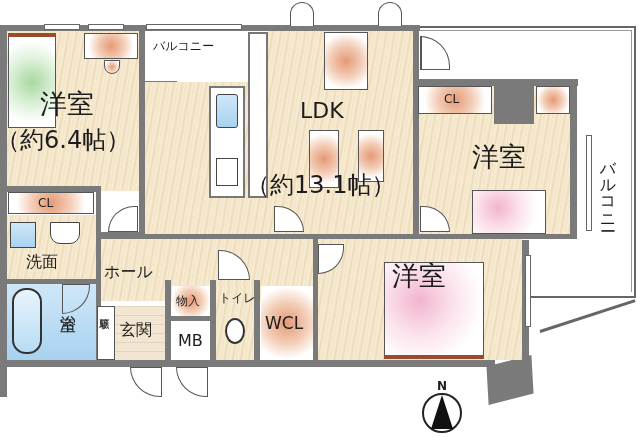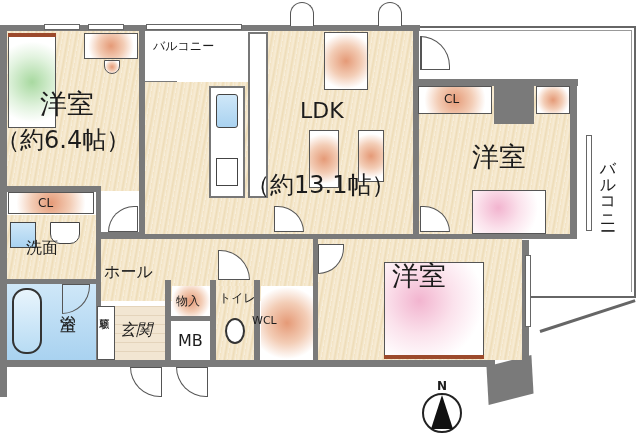--- a/index.html
+++ b/index.html
@@ -78,50 +78,50 @@
   <div class="abs" style="left:494px;top:80px;width:40px;height:44px;background:#7a7a7a;"></div>
   <div class="abs blush" style="left:536px;top:86px;width:34px;height:28px;border:1.5px solid #555;"></div>
   <div class="abs pink" style="left:472px;top:190px;width:74px;height:44px;border:1.5px solid #555;"></div>
   <div class="label big" style="left:472px;top:143px;">洋室</div>
   <div class="win" style="left:586px;top:135px;width:6px;height:96px;"></div>
   <div class="label med vt" style="left:600px;top:150px;">バルコニー</div>
 
   <div class="floor" style="left:7px;top:215px;width:89px;height:64px;"></div>
   <div class="abs blue" style="left:10px;top:222px;width:26px;height:26px;border:1.5px solid #444;"></div>
   <div class="abs" style="left:50px;top:222px;width:30px;height:22px;border:1.5px solid #444;background:#fff;border-radius:0 0 10px 10px;"></div>
-  <div class="label med" style="left:26px;top:240px;">洗面</div>
+  <div class="label med" style="left:26px;top:254px;">洗面</div>
   <div class="wall" style="left:0;top:279px;width:96px;height:5px;"></div>
   <div class="abs blue" style="left:7px;top:284px;width:89px;height:76px;"></div>
   <div class="abs" style="left:12px;top:288px;width:30px;height:66px;border:2px solid #333;border-radius:14px;background:linear-gradient(180deg,#e8f4fc,#b8dcf4);"></div>
   <div class="label med vt" style="left:60px;top:303px;">浴室</div>
 
   <div class="floor" style="left:101px;top:239px;width:212px;height:62px;"></div>
   <div class="label med" style="left:104px;top:264px;text-align:right;">ホール</div>
 
   <div class="abs" style="left:97px;top:306px;width:18px;height:54px;background:#fff;border:1.5px solid #555;"></div>
   <div class="label sm vt" style="left:99px;top:311px;font-size:10px;">下駄箱</div>
   <div class="abs" style="left:115px;top:306px;width:50px;height:54px;background:
      repeating-linear-gradient(0deg,#f2e6d2 0 8px,#e4d4bb 8px 9px),#f2e6d2;"></div>
-  <div class="label med" style="left:120px;top:322px;font-style:italic;">玄関</div>
+  <div class="label med" style="left:120px;top:322px;">玄関</div>
 
   <div class="wall" style="left:165px;top:280px;width:6px;height:87px;"></div>
   <div class="abs blush" style="left:172px;top:286px;width:38px;height:30px;"></div>
   <div class="label sm" style="left:176px;top:295px;">物入</div>
   <div class="wall" style="left:165px;top:316px;width:50px;height:5px;"></div>
   <div class="abs" style="left:172px;top:322px;width:38px;height:38px;background:#fff;"></div>
   <div class="label med" style="left:178px;top:333px;">MB</div>
 
   <div class="wall" style="left:210px;top:280px;width:6px;height:87px;"></div>
   <div class="floor" style="left:216px;top:286px;width:38px;height:74px;"></div>
   <div class="label sm" style="left:219px;top:292px;">トイレ</div>
   <div class="abs" style="left:225px;top:318px;width:20px;height:26px;border:2px solid #333;border-radius:50%;background:#fff;"></div>
 
   <div class="wall" style="left:254px;top:280px;width:6px;height:87px;"></div>
   <div class="abs blush" style="left:261px;top:286px;width:52px;height:74px;"></div>
-  <div class="label med" style="left:252px;top:315px;font-size:11px;">WCL</div>
+  <div class="label med" style="left:265px;top:315px;font-size:17px;">WCL</div>
   <div class="wall" style="left:313px;top:239px;width:5px;height:128px;"></div>
 
   <div class="floor" style="left:318px;top:239px;width:204px;height:121px;"></div>
   <div class="abs pink" style="left:384px;top:262px;width:100px;height:96px;border:1.5px solid #555;"></div>
   <div class="abs" style="left:384px;top:355px;width:100px;height:4px;background:#9c4a2c;"></div>
   <div class="label big" style="left:392px;top:262px;">洋室</div>
   <div class="win" style="left:525px;top:255px;width:6px;height:72px;"></div>
 
   <div class="win" style="left:44px;top:24px;width:36px;height:6px;"></div>
   <div class="win" style="left:88px;top:24px;width:36px;height:6px;"></div>

